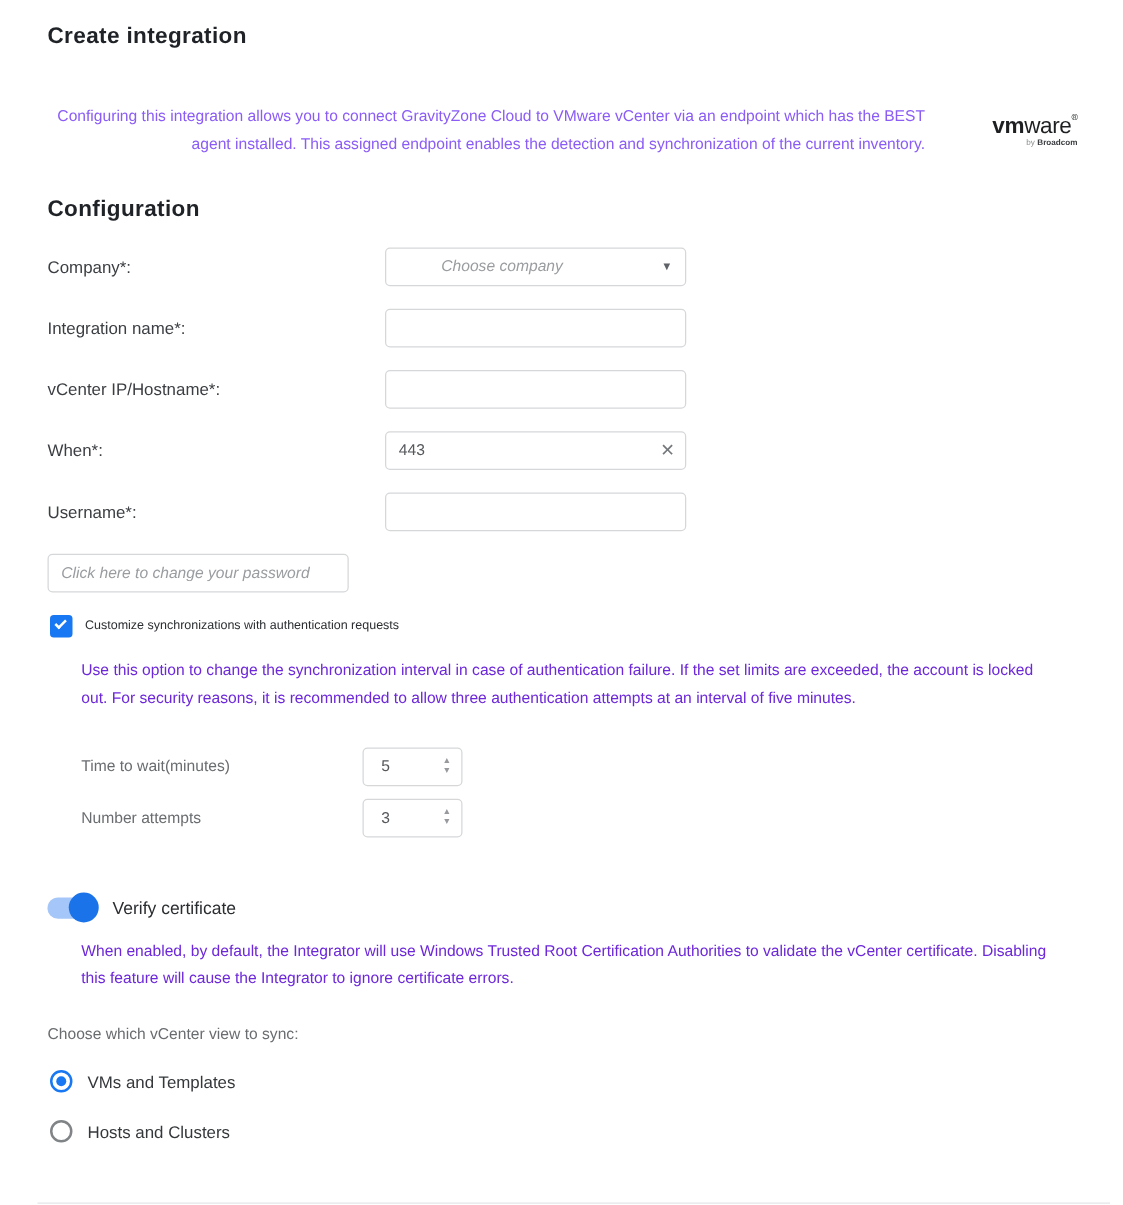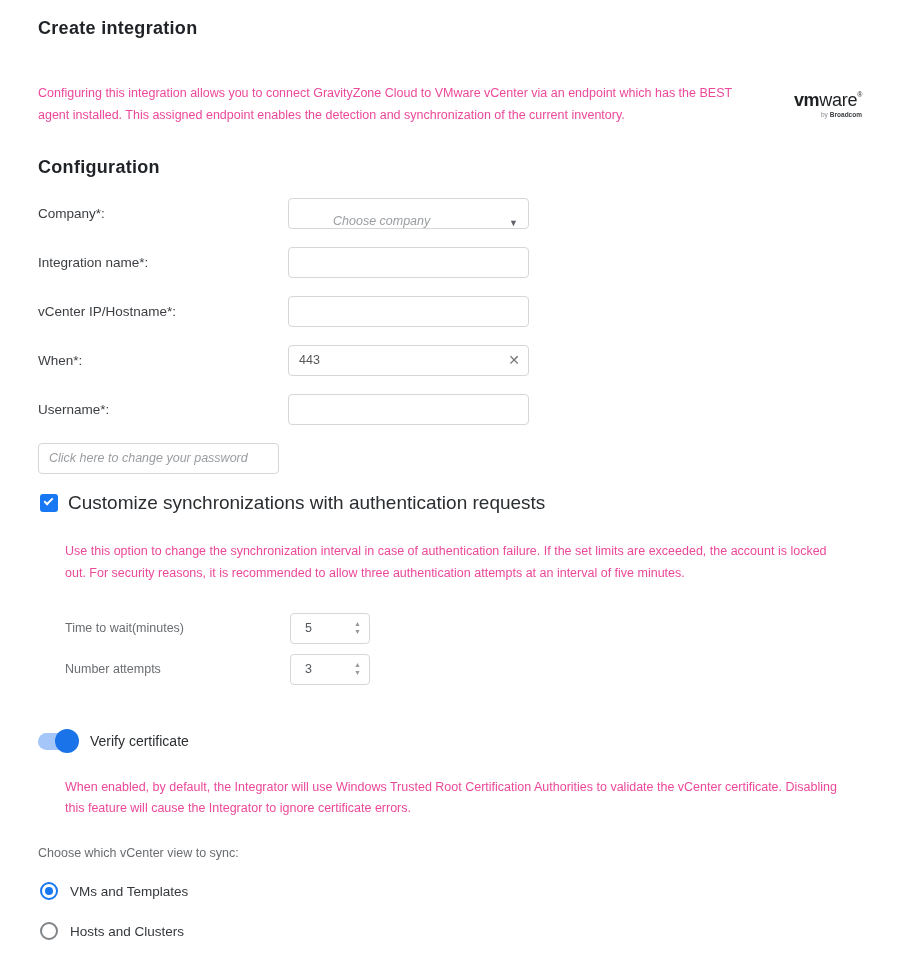--- a/index.html
+++ b/index.html
@@ -15,49 +15,50 @@
     font-size:18px; font-weight:700; color:#1f2226;
     letter-spacing:.3px; margin:0 38px 0 38px;
   }
 
   .intro {
     display:flex; align-items:flex-start;
     margin:44px 36px 0 38px;
   }
   .intro-text {
     width:702px; font-size:12.5px; line-height:1.75;
-    color:#ec4899;
+    color:#8b5cf6;
+    text-align:right;
   }
   .vmware-logo { margin-left:auto; margin-top:8px; text-align:right; color:#1d1f21; line-height:1; }
   .vmware-word { font-size:18px; letter-spacing:-0.3px; white-space:nowrap; }
   .vmware-word .vm { font-weight:700; }
   .vmware-word .reg { font-size:7px; vertical-align:top; }
   .vmware-byline { font-size:6.5px; margin-top:3px; color:#3a3d40; }
   .vmware-byline .by { color:#8a8d90; margin-right:2px; }
   .vmware-byline .brand { font-weight:700; }
 
   .section-title {
     font-size:18px; font-weight:700; color:#1f2226;
     letter-spacing:.3px; margin:30px 38px 20px 38px;
   }
 
-  .form-row { display:flex; align-items:center; margin:0 0 18px 38px; }
+  .form-row { display:flex; align-items:center; margin:0 0 18px 38px;gap:20px; }
   .form-label { width:250px; font-size:13.5px; color:#3b3e42; }
   .control { width:241px; }
 
   .text-input, .dropdown {
     width:241px; height:31px;
     border:1px solid #d5d7d9; border-radius:4px;
     background:#fff; font-family:"Liberation Sans", sans-serif;
     font-size:12.5px; color:#55585b; padding:0 10px;
     outline:none;
   }
   .text-input::placeholder { font-style:italic; color:#9a9da0; opacity:1; }
   .dropdown {
-    display:flex; align-items:flex-end; cursor:pointer;padding-left:44px;
+    display:flex; align-items:center; cursor:pointer;padding-left:44px;
   }
   .dropdown-placeholder { font-style:italic; color:#9a9da0; }
   .caret { margin-left:auto; font-size:9px; color:#5f6368; }
 
   .input-wrap { position:relative; width:241px; }
   .input-wrap .text-input { width:100%; padding-right:28px; }
   .clear-icon {
     position:absolute; right:9px; top:7px;
     font-size:14px; color:#75787b; cursor:pointer; line-height:1.2;
   }
@@ -66,25 +67,25 @@
   .checkbox {
     width:18px; height:18px; border-radius:3px;
     background:#1877f2; position:relative; cursor:pointer; flex:none;
   }
   .checkbox .tick {
     position:absolute; left:6px; top:2.5px;
     width:5px; height:9px;
     border-right:2px solid #fff; border-bottom:2px solid #fff;
     transform:rotate(45deg);
   }
-  .check-label { margin-left:10px; font-size:19px; color:#2b2e31; }
+  .check-label { margin-left:10px; font-size:10px; color:#2b2e31; }
 
   .help-text {
-    margin:27px 48px 0 65px; font-size:12.5px;
-    line-height:1.75; color:#ec4899;
+    margin:16px 48px 0 65px; font-size:12.5px;
+    line-height:1.75; color:#6d28d9;
   }
 
   .spin-row { display:flex; align-items:center; margin:28px 0 0 65px; }
   .spin-row + .spin-row { margin-top:10px; }
   .spin-label { width:225px; font-size:12.5px; color:#6a6d70; }
   .spin-box {
     width:80px; height:31px; border:1px solid #d5d7d9; border-radius:4px;
     display:flex; align-items:center; background:#fff;
   }
   .spin-input {

